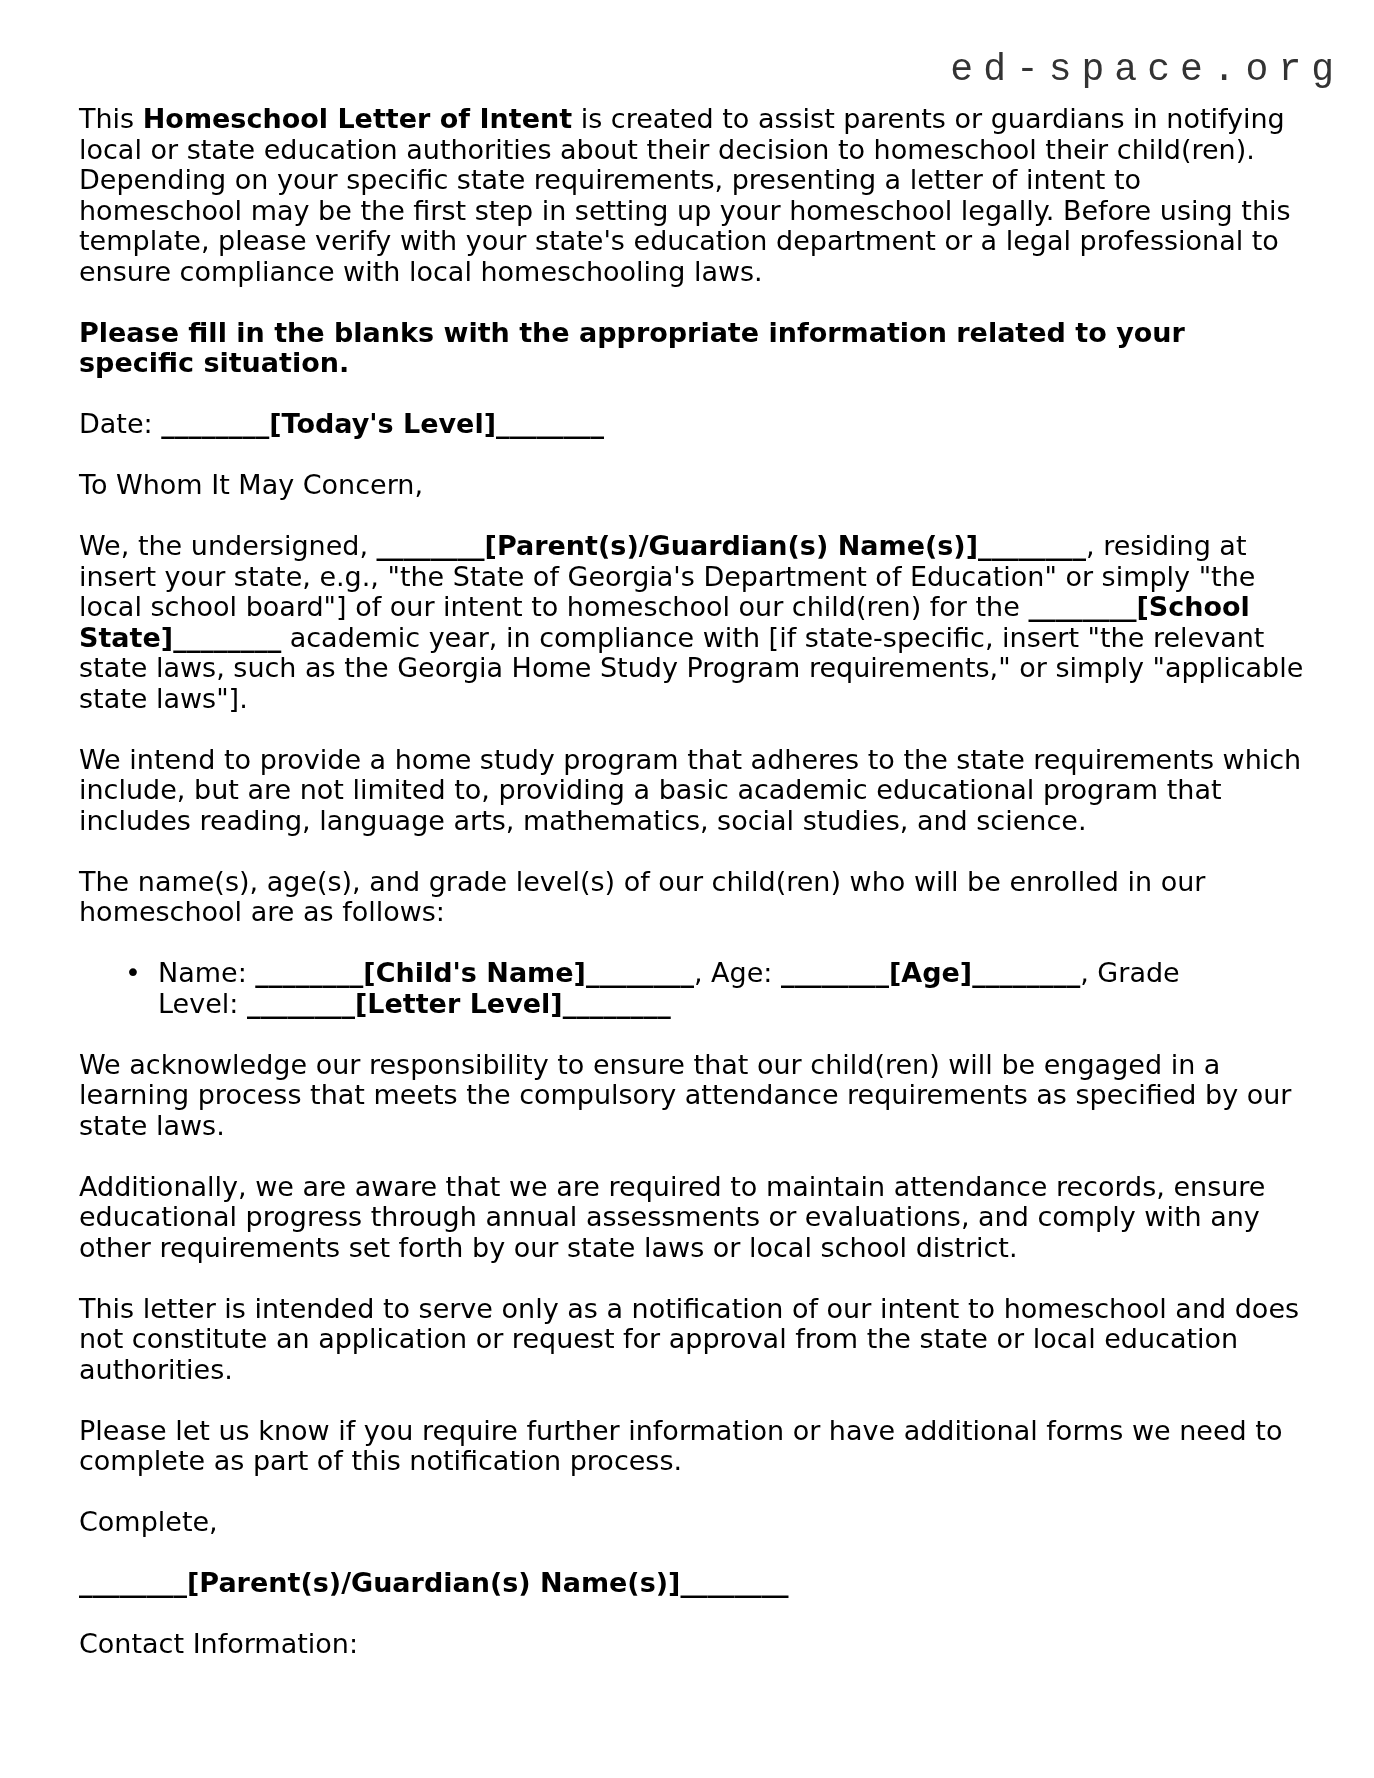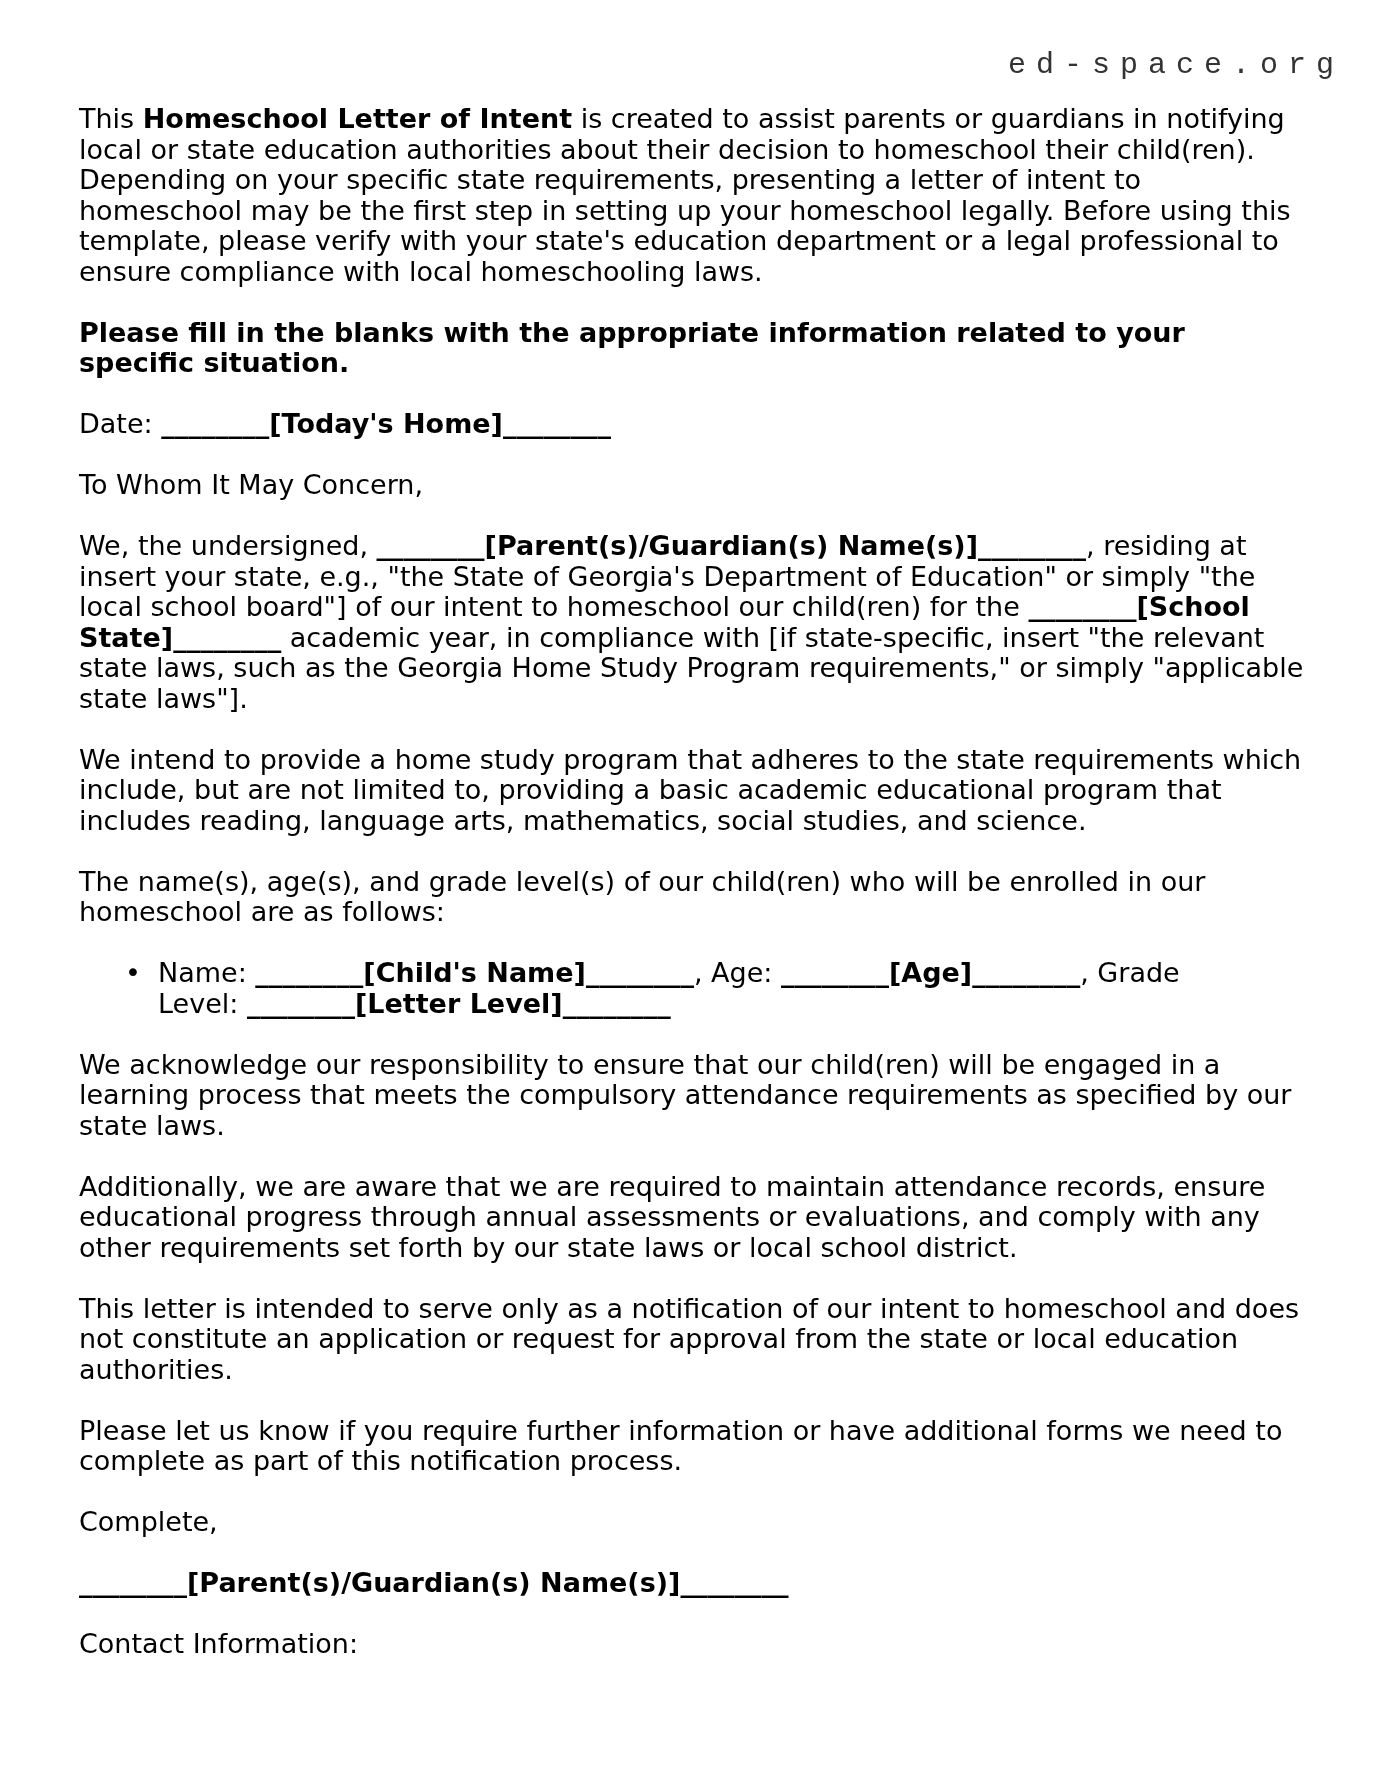--- a/index.html
+++ b/index.html
@@ -18,21 +18,21 @@
   .page {
     position: absolute;
     inset: 0;
     background: #ffffff;
   }
   .logo {
     position: absolute;
     top: 48px;
     right: 30px;
     font-family: "Liberation Mono", monospace;
-    font-size: 30px;
+    font-size: 38px;
     font-weight: 400;
     letter-spacing: 10px;
     color: #333333;
     white-space: nowrap;
     z-index: 2;
   }
   .content {
     position: absolute;
     left: 79px;
     top: 88px;
@@ -77,21 +77,21 @@
         <div class="line"><span class="run">Depending on your specific state requirements, presenting a letter of intent to</span></div>
         <div class="line"><span class="run">homeschool may be the first step in setting up your homeschool legally. Before using this</span></div>
         <div class="line"><span class="run">template, please verify with your state's education department or a legal professional to</span></div>
         <div class="line"><span class="run">ensure compliance with local homeschooling laws.</span></div>
       </div>
       <div class="para">
         <div class="line"><span class="run-bold">Please fill in the blanks with the appropriate information related to your</span></div>
         <div class="line"><span class="run-bold">specific situation.</span></div>
       </div>
       <div class="para">
-        <div class="line"><span class="run">Date: </span><span class="run-bold">________[Today's Home]________</span></div>
+        <div class="line"><span class="run">Date: </span><span class="run-bold">________[Today's Level]________</span></div>
       </div>
       <div class="para">
         <div class="line"><span class="run">To Whom It May Concern,</span></div>
       </div>
       <div class="para">
         <div class="line"><span class="run">We, the undersigned, </span><span class="run-bold">________[Parent(s)/Guardian(s) Name(s)]________</span><span class="run">, residing at</span></div>
         <div class="line"><span class="run">insert your state, e.g., "the State of Georgia's Department of Education" or simply "the</span></div>
         <div class="line"><span class="run">local school board"] of our intent to homeschool our child(ren) for the </span><span class="run-bold">________[School</span></div>
         <div class="line"><span class="run-bold">State]________</span><span class="run"> academic year, in compliance with [if state-specific, insert "the relevant</span></div>
         <div class="line"><span class="run">state laws, such as the Georgia Home Study Program requirements," or simply "applicable</span></div>

